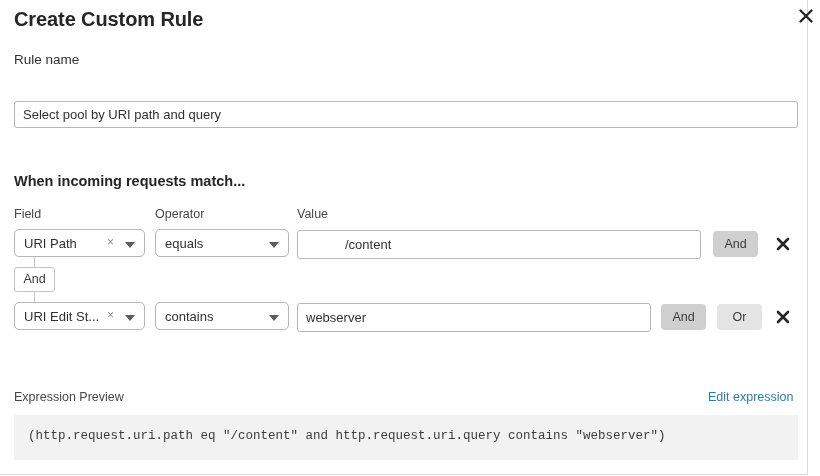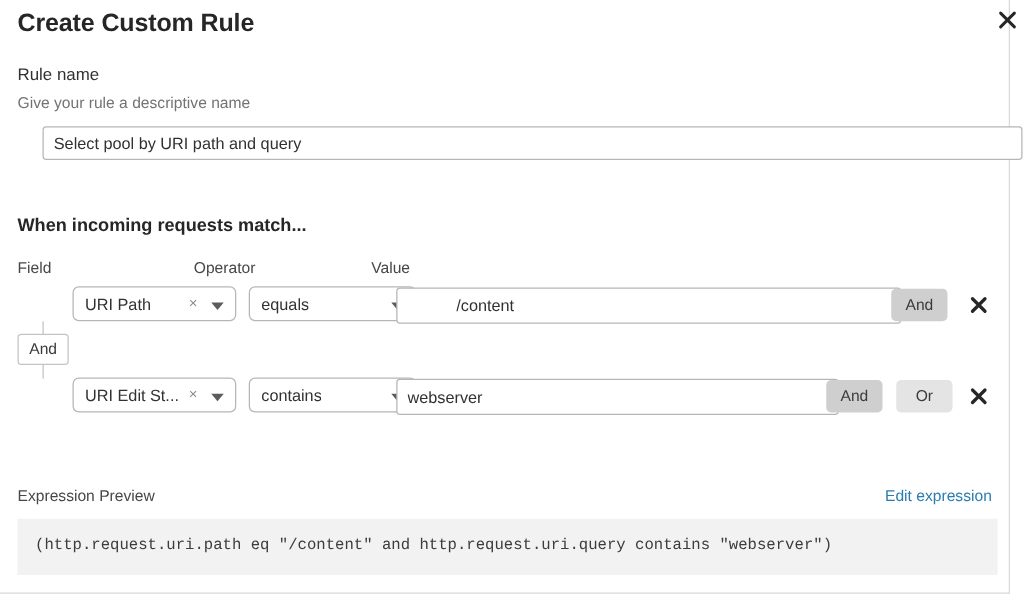--- a/index.html
+++ b/index.html
@@ -61,21 +61,20 @@
     box-sizing: border-box;
     height: 27px;
     border: 1px solid #b6b6b6;
     border-radius: 3px;
     background: #ffffff;
     font-family: "Liberation Sans", sans-serif;
     font-size: 13px;
     color: #313131;
     padding: 0 8px;
     outline: none;
-    margin-left: 20px;
   }
   #rule-name-input {
     left: 14px;
     top: 101px;
     width: 784px;
   }
 
   #match-heading {
     position: absolute;
     left: 14px;
@@ -96,21 +95,20 @@
 
   .select-box {
     position: absolute;
     box-sizing: border-box;
     height: 28px;
     border: 1px solid #b6b6b6;
     border-radius: 5px;
     background: #ffffff;
     font-size: 13px;
     color: #313131;
-    margin-left: 44px;
   }
   .select-box .sel-text {
     position: absolute;
     left: 9px;
     top: 6px;
     max-width: 88px;
     white-space: nowrap;
     overflow: hidden;
   }
   .select-box .clear-x {
@@ -232,21 +230,20 @@
 
   <div class="dialog-title">Create Custom Rule</div>
 
   <div class="close-icon">
     <svg width="20" height="20" viewBox="0 0 20 20" aria-hidden="true">
       <path d="M4.5 4.5 L15.5 15.5 M15.5 4.5 L4.5 15.5" stroke="#262626" stroke-width="2.4" stroke-linecap="round"></path>
     </svg>
   </div>
 
   <div class="label-strong" id="rule-name-label">Rule name</div>
-  <div class="label-sub" id="rule-name-help">Give your rule a descriptive name</div>
   <input class="text-input" id="rule-name-input" type="text" value="Select pool by URI path and query" style="">
 
   <div id="match-heading">When incoming requests match...</div>
 
   <div class="col-header" id="field-header">Field</div>
   <div class="col-header" id="operator-header">Operator</div>
   <div class="col-header" id="value-header">Value</div>
 
   <div class="select-box field-select row1">
     <span class="sel-text">URI Path</span>

